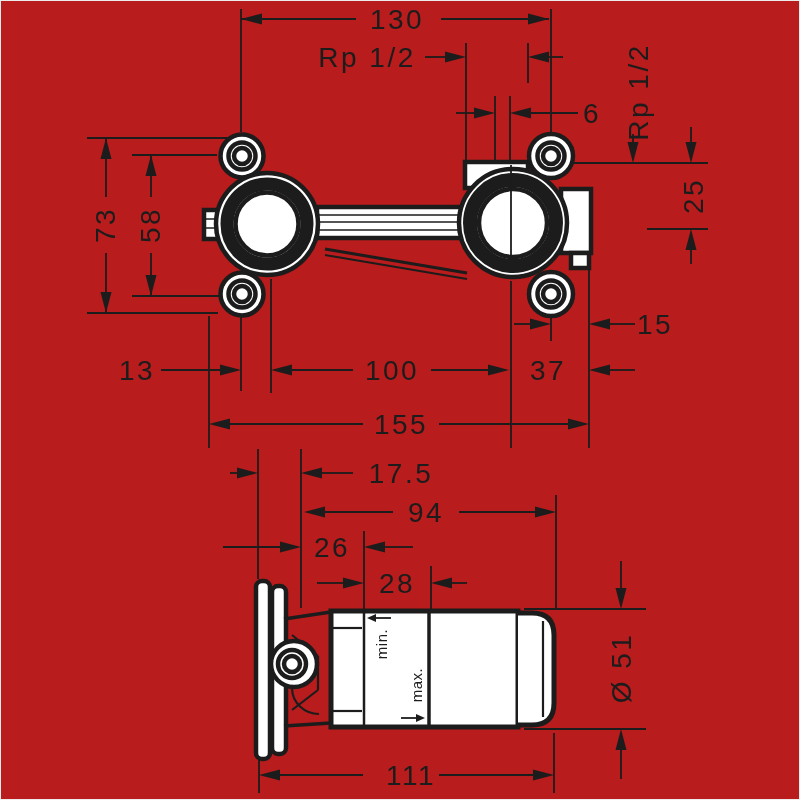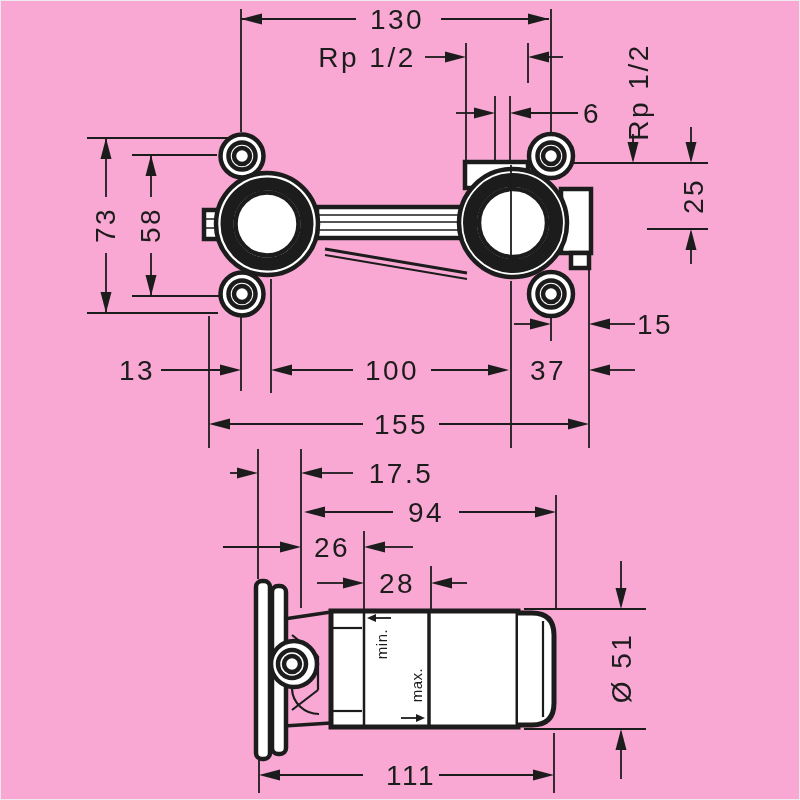--- a/index.html
+++ b/index.html
@@ -1,17 +1,17 @@
 <!DOCTYPE html>
 <html><head>
 <meta charset="utf-8">
 <style>
   html,body{margin:0;padding:0;background:#fff;}
   .page{
-    width:800px;height:800px;position:relative;background:#f9a8d4;
+    width:800px;height:800px;position:relative;background:#b91c1c;
     border:1px solid #ececec;box-sizing:border-box;
     font-family:"Liberation Sans", sans-serif;
   }
   svg{display:block;}
   .xl{stroke:#1c1c1c;stroke-width:1.8;fill:none;stroke-linecap:butt;}
   .thin{stroke:#1c1c1c;stroke-width:1.5;fill:none;}
   .det{stroke:#1c1c1c;stroke-width:2.2;fill:none;}
   .part{stroke:#1c1c1c;stroke-width:4.5;fill:#fff;}
   .part-heavy{stroke:#1c1c1c;stroke-width:5;fill:#fff;}
   .part-nf{stroke:#1c1c1c;fill:none;}

